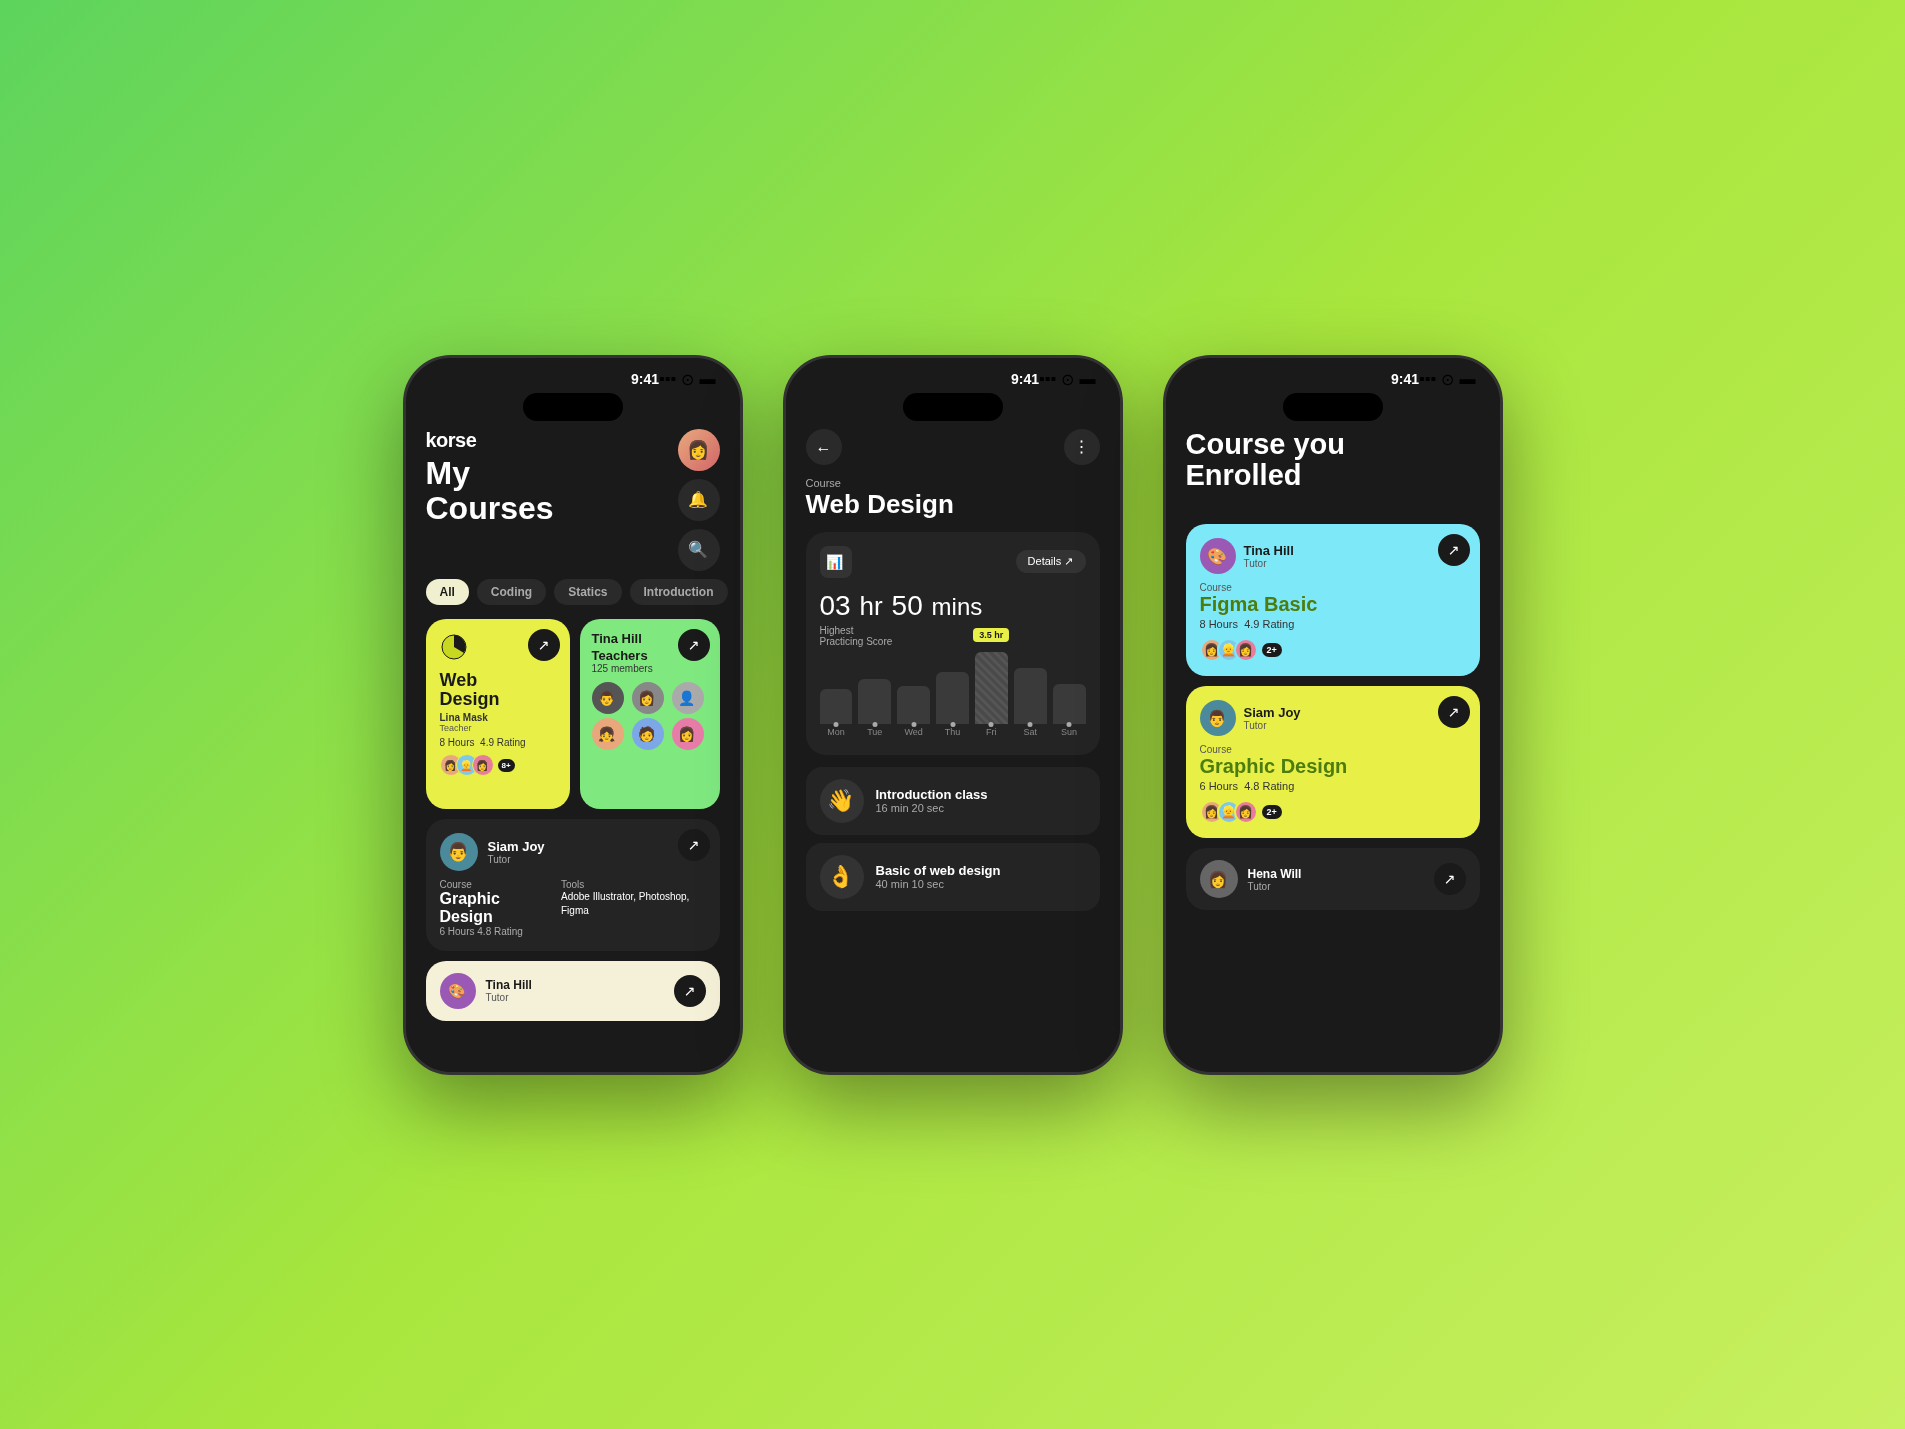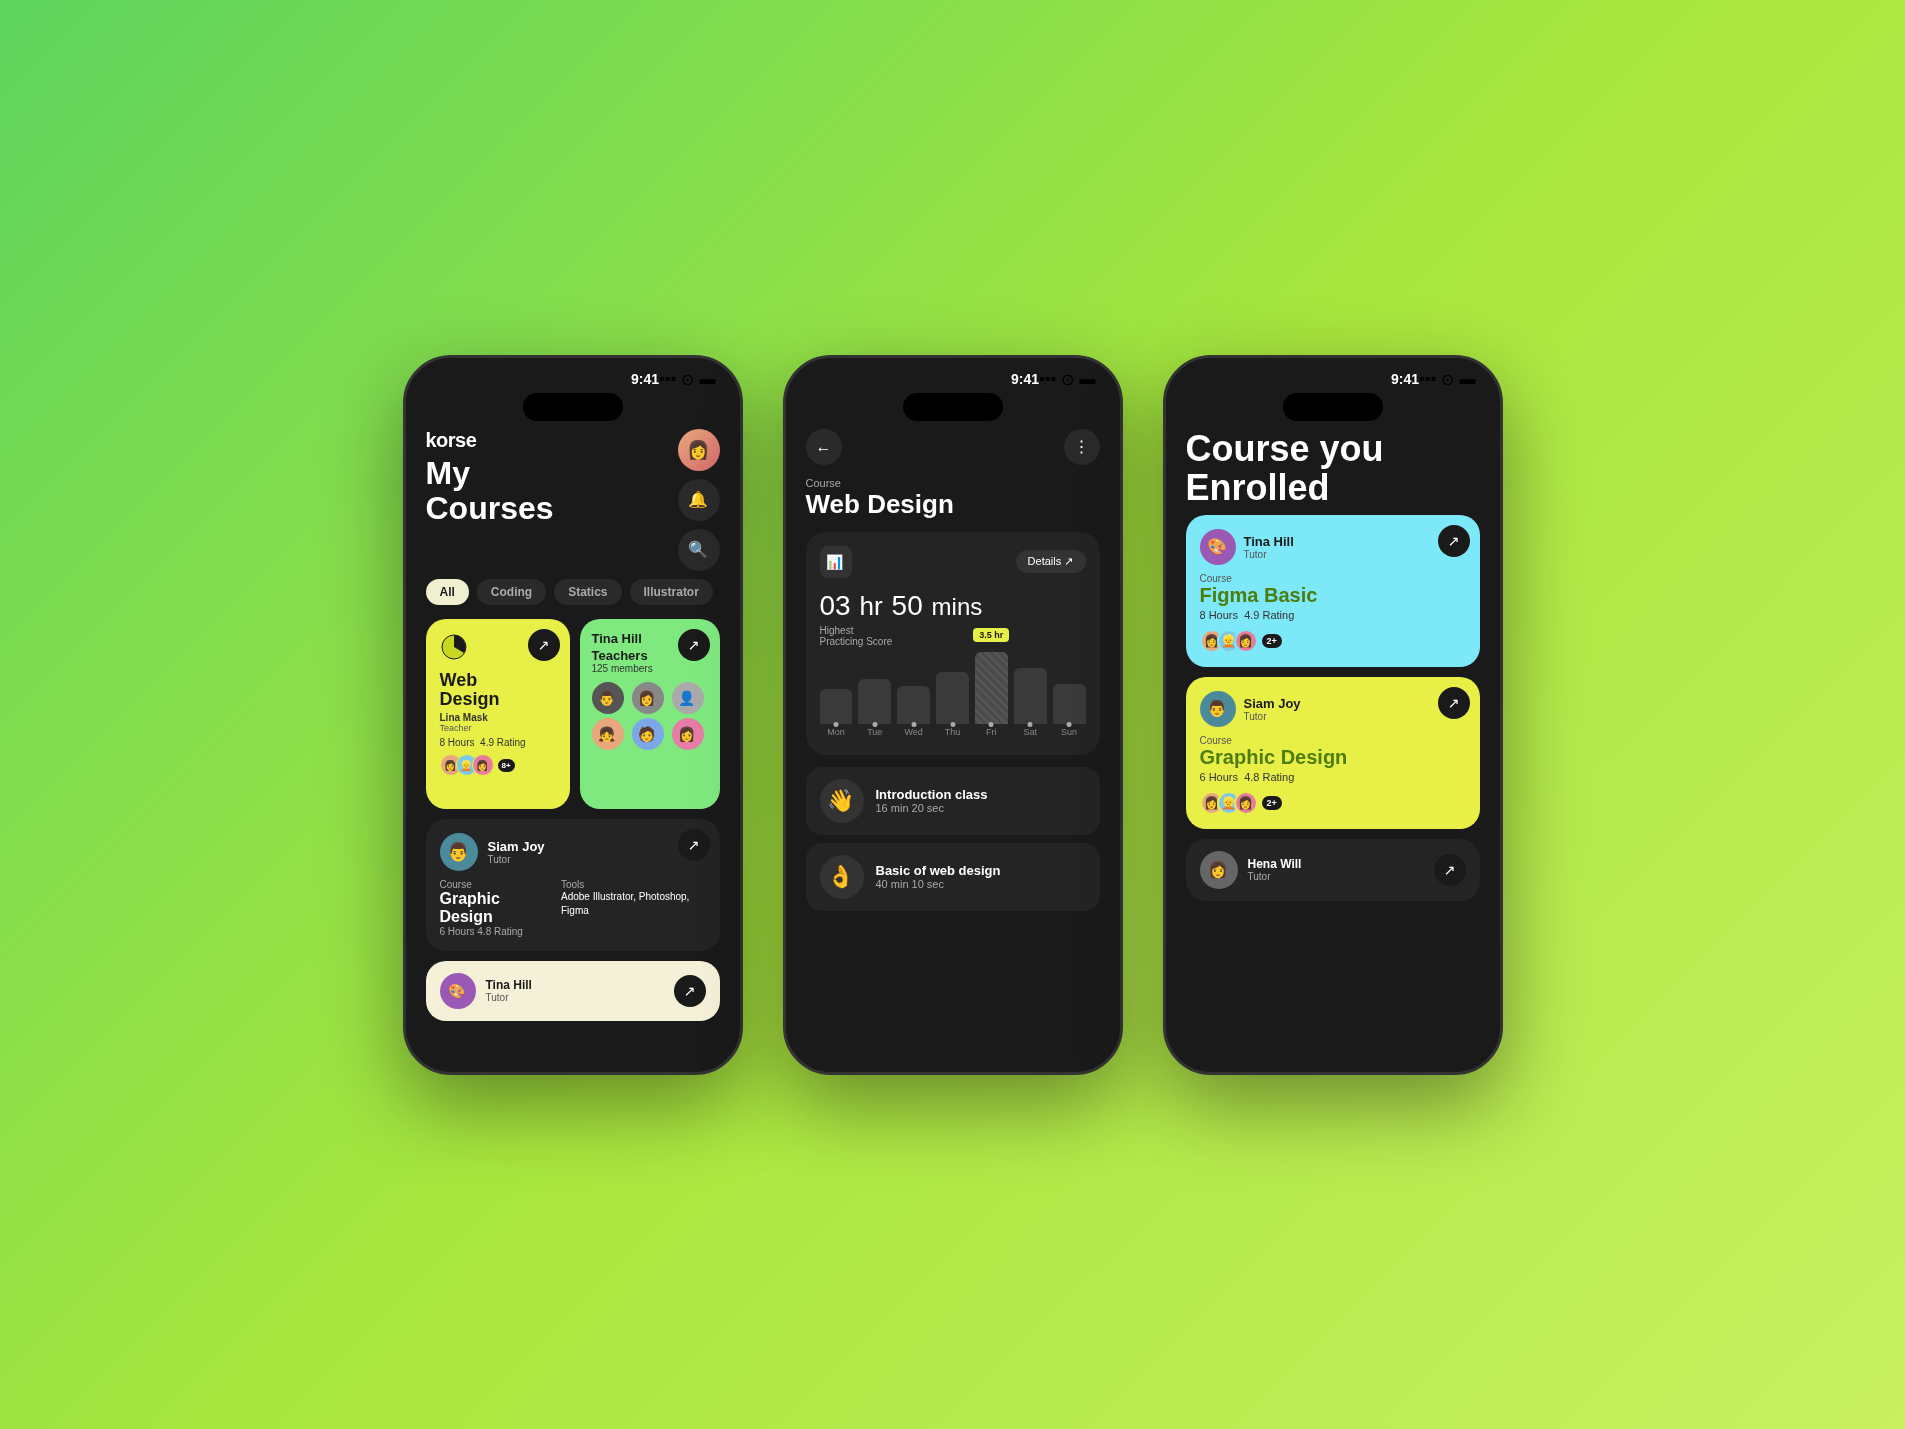--- a/index.html
+++ b/index.html
@@ -475,25 +475,25 @@
     .lesson-title { font-size: 13px; font-weight: 700; color: #fff; }
     .lesson-duration { font-size: 11px; color: #aaa; }
 
     
     .phone3-content {
       padding: 0 20px;
       overflow: hidden;
       flex: 1;
     }
     .enrolled-title {
-      font-size: 36px;
+      font-size: 29px;
       font-weight: 800;
       color: #fff;
       line-height: 1.1;
-      margin-bottom: 7px;
+      margin-bottom: 32px;
     }
     .enrolled-card-blue {
       background: #7de8f8;
       border-radius: 20px;
       padding: 14px;
       position: relative;
       margin-bottom: 10px;
     }
     .enrolled-card-yellow {
       background: #e8f048;
@@ -635,21 +635,21 @@
             <div class="avatar-circle">👩</div>
             <div class="icon-circle">🔔</div>
             <div class="icon-circle">🔍</div>
           </div>
         </div>
 
         <div class="filter-row">
           <button class="filter-chip active">All</button>
           <button class="filter-chip">Coding</button>
           <button class="filter-chip">Statics</button>
-          <button class="filter-chip">Illustrator</button>
+          <button class="filter-chip">Introduction</button>
         </div>
 
         <div class="cards-row">
 
           <div class="card-yellow">
             <div class="arrow-btn">↗</div>
             <svg class="pie-icon" viewBox="0 0 28 28">
               <circle cx="14" cy="14" r="12" fill="#c8d820" stroke="#1a1a1a" stroke-width="1"></circle>
               <path d="M14 14 L14 2 A12 12 0 0 1 24 20 Z" fill="#1a1a1a"></path>
             </svg>

